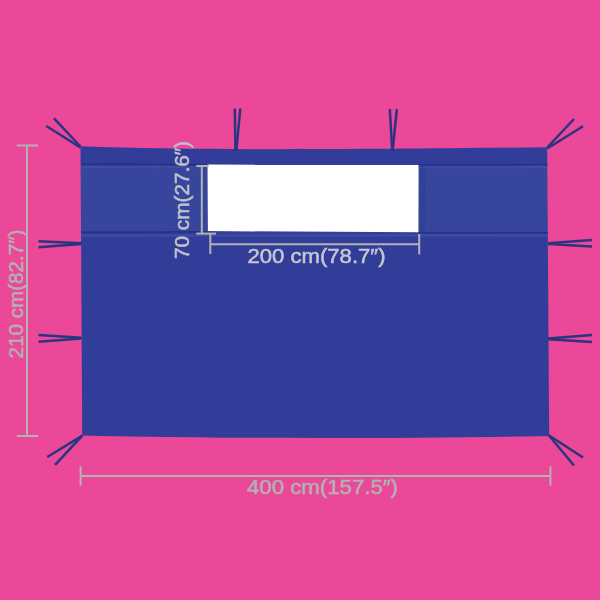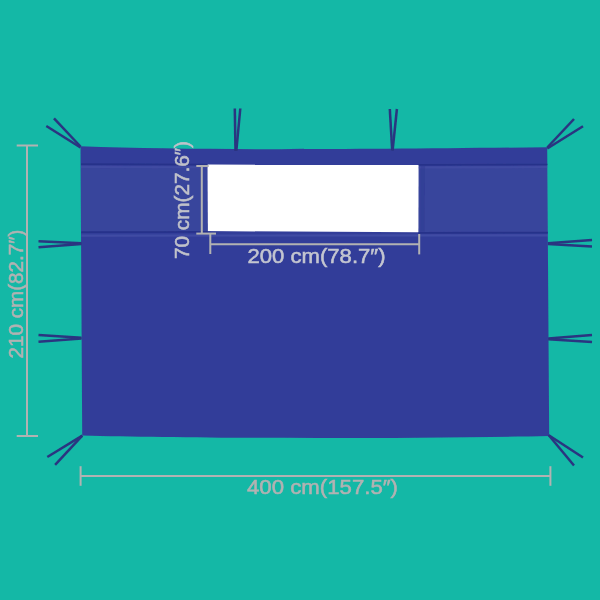--- a/index.html
+++ b/index.html
@@ -1,16 +1,16 @@
 <!DOCTYPE html>
 <html><head>
 <meta charset="utf-8">
 <style>
   html,body{margin:0;padding:0;background:#ffffff;}
-  #stage{position:relative;width:600px;height:600px;background:#14b8a6;overflow:hidden;
+  #stage{position:relative;width:600px;height:600px;background:#ec4899;overflow:hidden;
          font-family:"Liberation Sans", sans-serif;}
   svg{position:absolute;left:0;top:0;opacity:0.999;}
   text{font-family:"Liberation Sans", sans-serif;font-weight:normal;}
 </style>
 </head>
 <body>
 <div id="stage">
 <svg width="600" height="600" viewBox="0 0 600 600">
   <defs>
     <filter id="soft" x="-5%" y="-5%" width="110%" height="110%">

